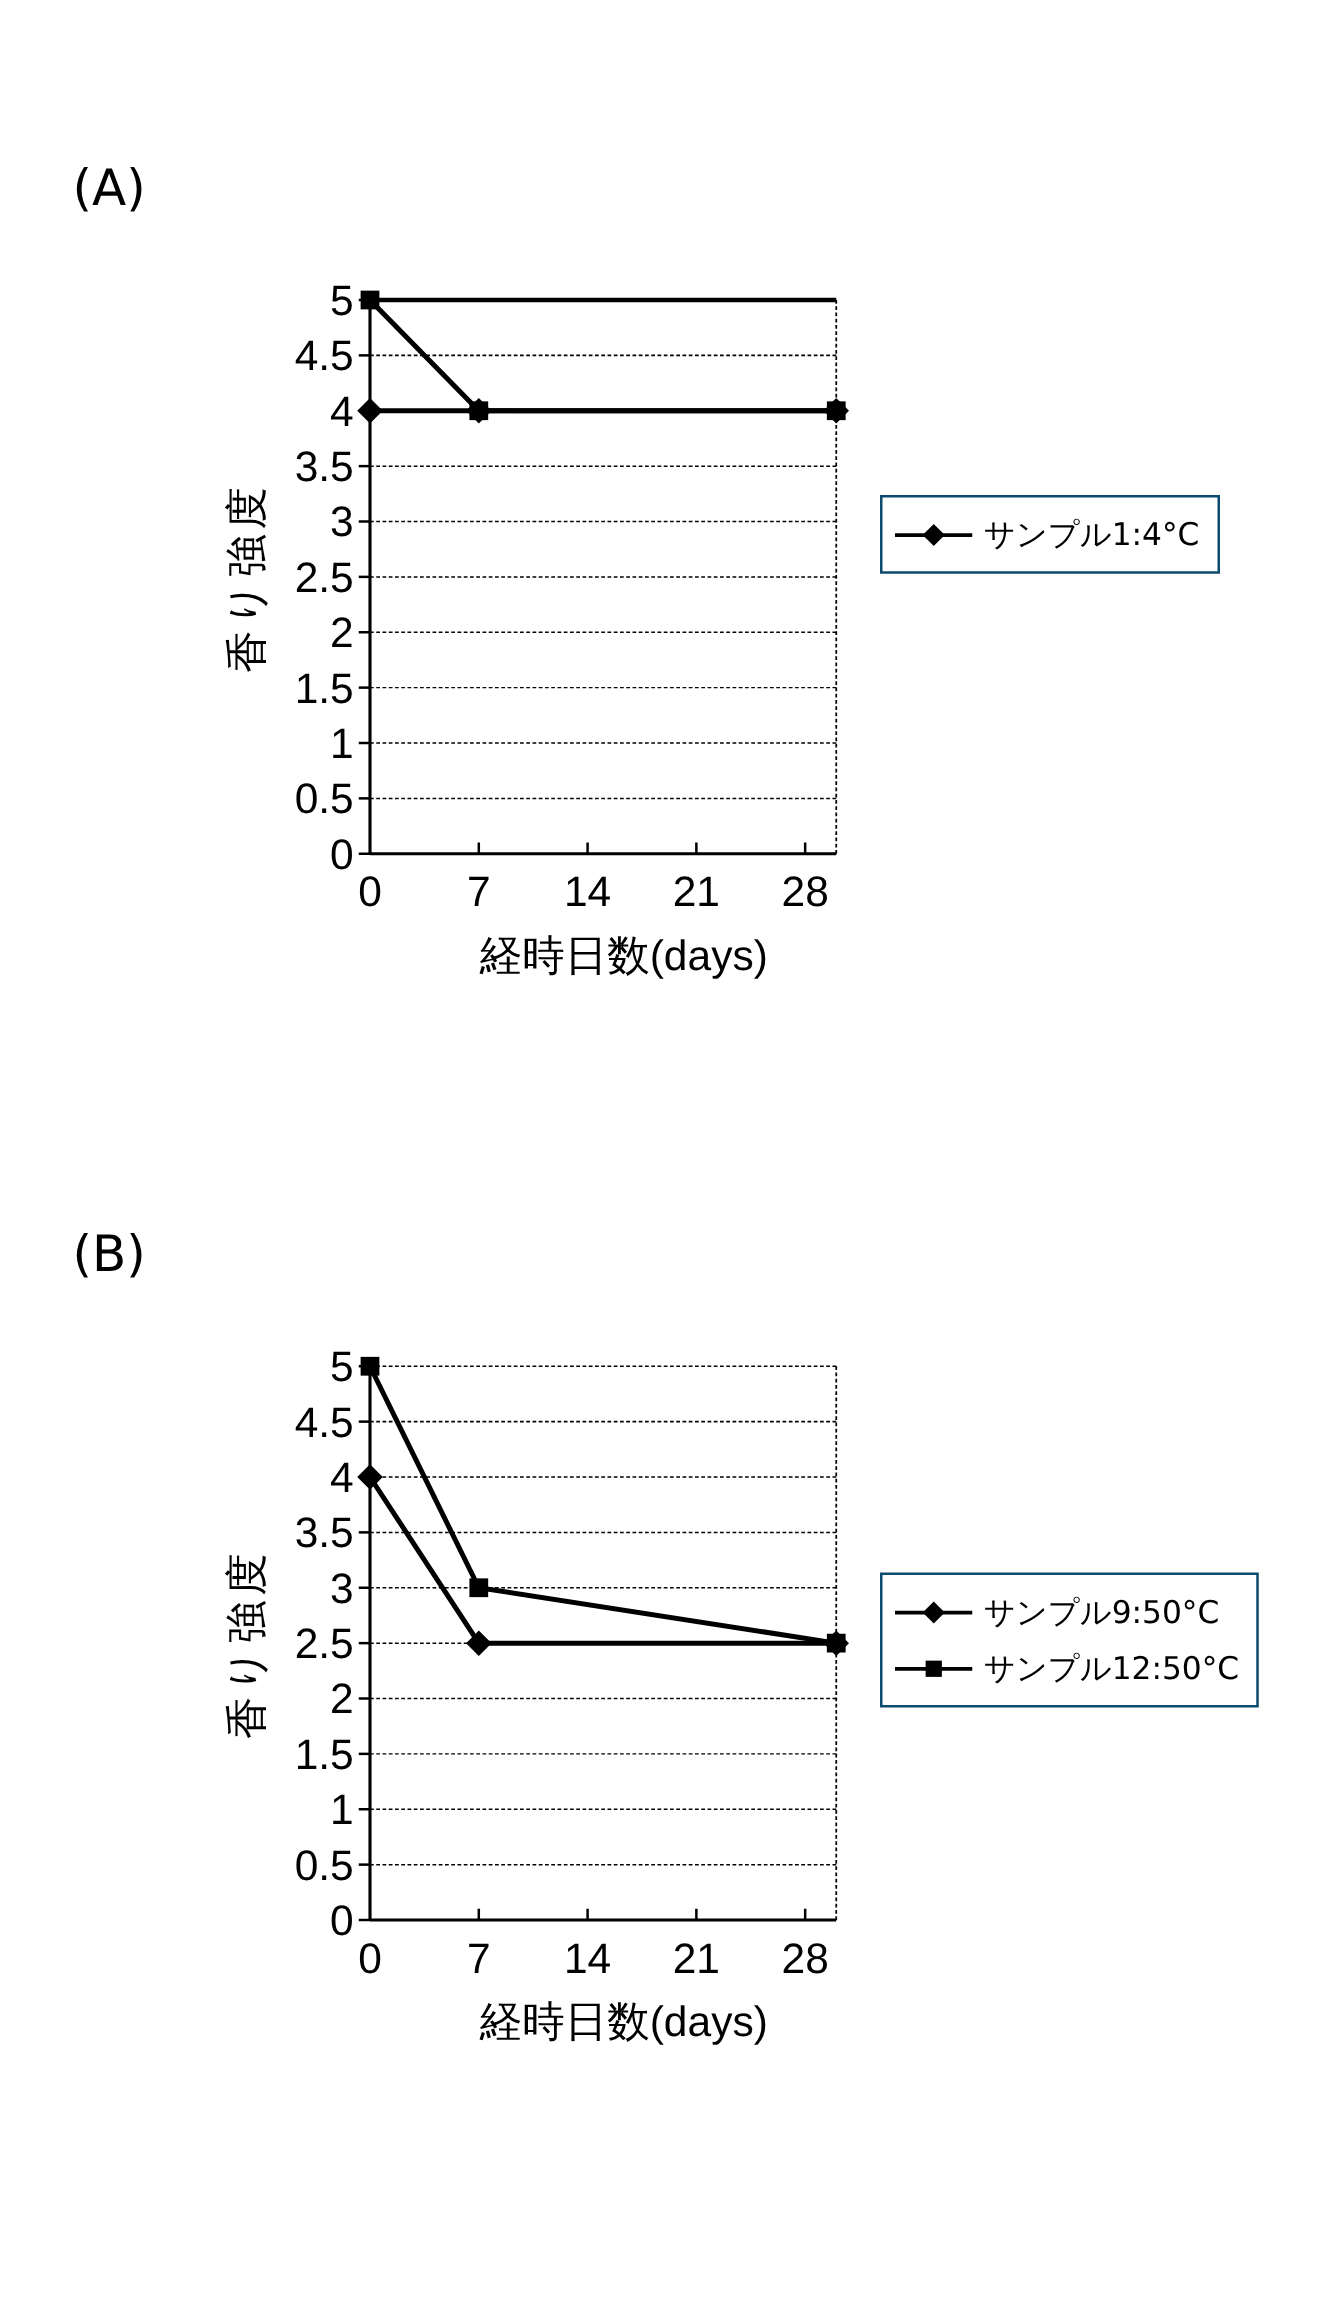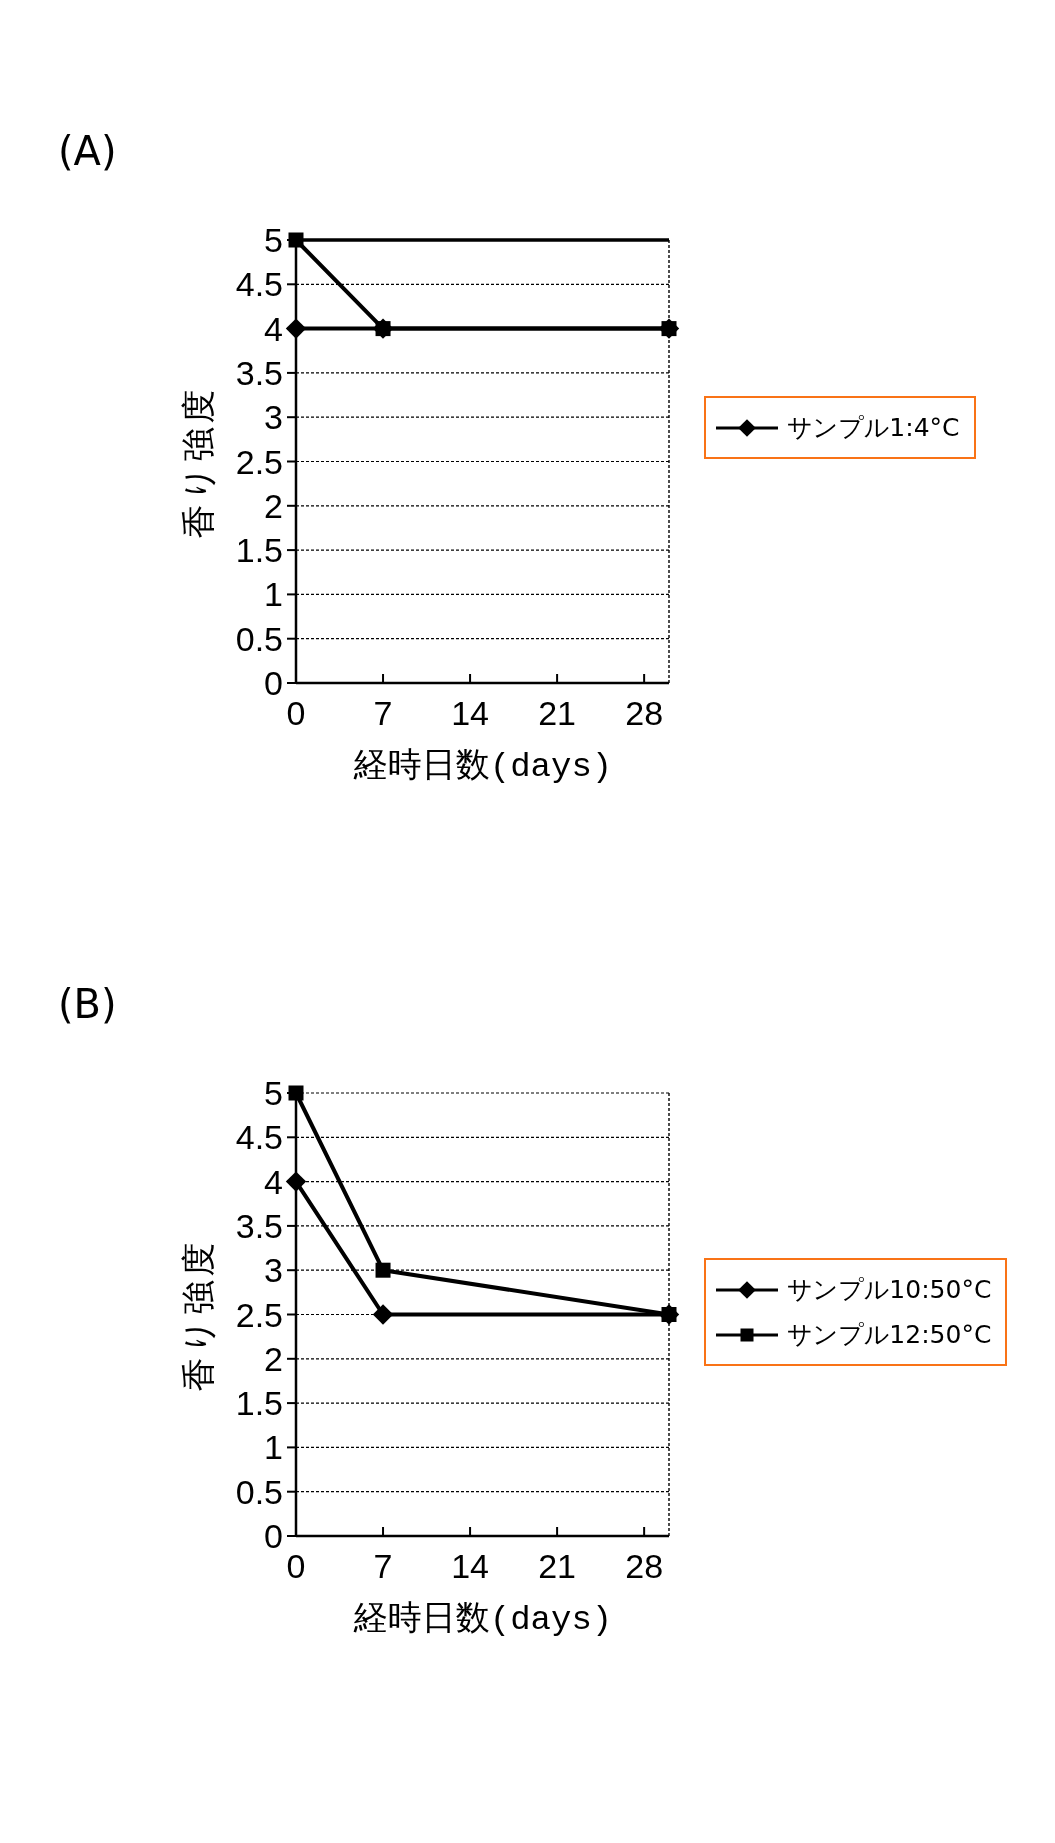--- a/index.html
+++ b/index.html
@@ -25,29 +25,29 @@
   .y-axis-title {
     position: absolute; left: 98px; top: 440px;
     width: 200px; height: 44px; line-height: 44px;
     text-align: center;
     transform: rotate(-90deg);
     font-size: 34px; letter-spacing: 4px;
     font-family: "DejaVu Sans", sans-serif;
     white-space: nowrap;
   }
   .x-axis-title {
-    position: absolute; left: 247px; top: 742px;
+    position: absolute; left: 263px; top: 742px;
     width: 472px; text-align: center;
     font-size: 34px;
-    font-family: Liberation Mono, monospace;
+    font-family: Liberation Sans, sans-serif;
     white-space: nowrap;
   }
   .legend {
     position: absolute; left: 704px; top: 396px;
-    border: 2px solid #f97316; background: #fff;
+    border: 2px solid #0c4a6e; background: #fff;
     padding: 7px 14px 7px 10px;
     display: inline-block;
   }
   #chart-b .legend { top: 405px; }
   .legend-row { display: flex; align-items: center; height: 45px; }
   .legend-swatch { width: 62px; height: 24px; flex: 0 0 auto; }
   .legend-label {
     font-size: 25px; margin-left: 9px; white-space: nowrap;
     font-family: "DejaVu Sans", sans-serif;
   }
@@ -181,21 +181,21 @@
       <rect x="661.5" y="454" width="15" height="15" fill="#000000"></rect>
     </svg>
   <div class="y-axis-title">香り強度</div>
   <div class="x-axis-title">経時日数(days)</div>
   <div class="legend">
     <div class="legend-row">
       <svg class="legend-swatch">
           <line x1="0" y1="12" x2="62" y2="12" stroke="#000000" stroke-width="3"></line>
           <path d="M 22.16 12 L 31 3.16 L 39.84 12 L 31 20.84 Z" fill="#000000"></path>
         </svg>
-      <span class="legend-label">サンプル10:50°C</span>
+      <span class="legend-label">サンプル9:50°C</span>
     </div>
     <div class="legend-row">
       <svg class="legend-swatch">
           <line x1="0" y1="12" x2="62" y2="12" stroke="#000000" stroke-width="3"></line>
           <rect x="24.5" y="5.5" width="13" height="13" fill="#000000"></rect>
         </svg>
       <span class="legend-label">サンプル12:50°C</span>
     </div>
   </div>
 </section>

